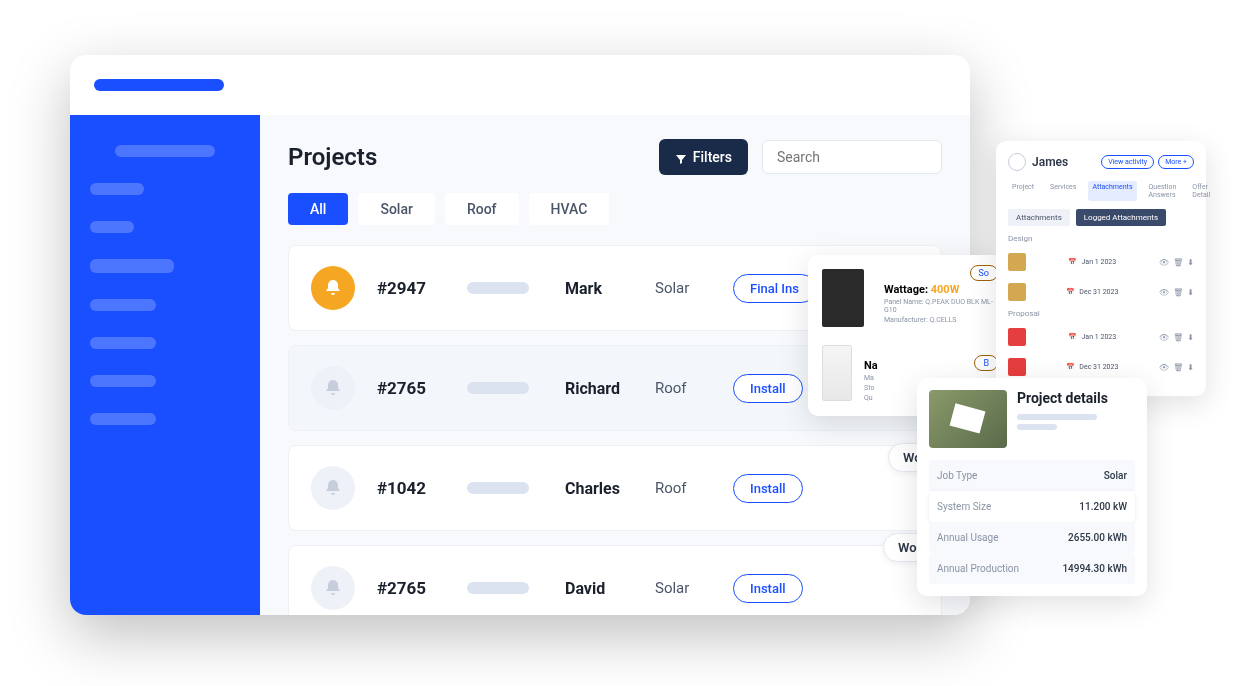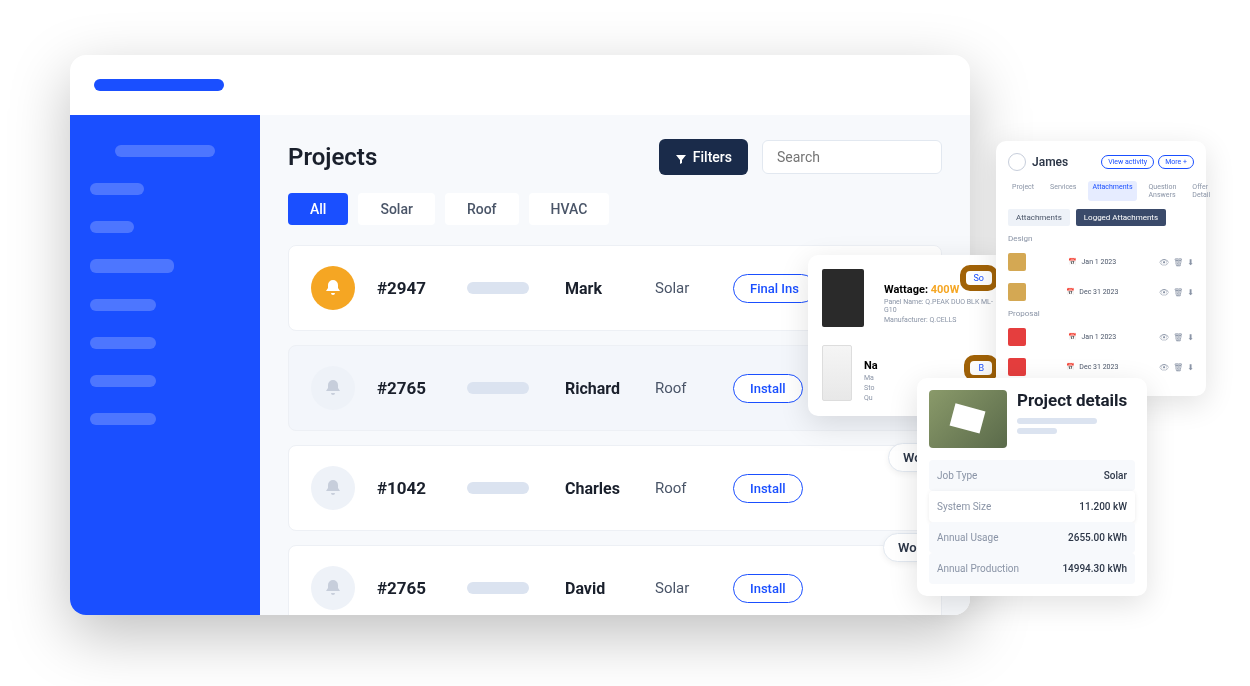--- a/index.html
+++ b/index.html
@@ -28,21 +28,21 @@
 .proj-row.odd{background:#f3f6fb}
 .bell-circ{width:44px;height:44px;border-radius:50%;display:flex;align-items:center;justify-content:center;margin-right:22px}
 .bell-active{background:#f5a623}
 .bell-inactive{background:#eef2f8}
 .proj-id{font-size:17px;font-weight:700;color:#1a202c;width:90px}
 .ph-bar{width:62px;height:12px;background:#dbe3f0;border-radius:6px;margin-right:36px}
 .proj-name{font-size:16px;font-weight:700;color:#1a202c;width:90px}
 .proj-type{font-size:15px;color:#4a5568;width:78px}
 .install-btn{border:1.5px solid #1a4fff;color:#1a4fff;background:#fff;padding:6px 16px;border-radius:18px;font-size:13px;font-weight:500}
 .panel-card{position:absolute;left:808px;top:255px;width:200px;background:#fff;border-radius:10px;box-shadow:0 8px 30px rgba(0,0,0,0.12);padding:14px}
-.pc-badge{position:absolute;right:10px;top:10px;border:6px solid #a16207;color:#1a4fff;font-size:9px;padding:2px 8px;border-radius:10px}
+.pc-badge{position:absolute;right:10px;top:10px;border:1px solid #a16207;color:#1a4fff;font-size:9px;padding:2px 8px;border-radius:10px}
 .pc-row1{display:flex;gap:20px;margin-bottom:18px}
 .pc-img1{width:42px;height:58px;background:#2a2a2a;border-radius:2px}
 .pc-info{flex:1;padding-top:14px}
 .pc-watt{font-size:11px;font-weight:700}
 .pc-watt-val{color:#f5a623}
 .pc-sub{font-size:7px;color:#8a94a6;margin-top:2px}
 .pc-row2{display:flex;gap:12px}
 .pc-img2{width:30px;height:56px;background:linear-gradient(#f5f5f5,#e8e8e8);border-radius:2px;border:1px solid #ddd}
 .attach-card{position:absolute;left:996px;top:141px;width:210px;background:#fff;border-radius:10px;box-shadow:0 8px 30px rgba(0,0,0,0.12);padding:12px}
 .ac-head{display:flex;align-items:center;justify-content:space-between;margin-bottom:10px}
@@ -61,21 +61,21 @@
 .ac-sec{font-size:8px;color:#8a94a6;margin-bottom:6px}
 .ac-file{display:flex;align-items:center;justify-content:space-between;padding:4px 0;margin-bottom:4px}
 .ac-thumb{width:18px;height:18px;background:#d4a853;border-radius:2px}
 .ac-thumb.pdf{background:#e53e3e}
 .ac-date{font-size:7px;color:#4a5568;display:flex;align-items:center;gap:4px}
 .ac-icons{display:flex;gap:4px;font-size:8px;color:#8a94a6}
 .details-card{position:absolute;left:917px;top:378px;width:230px;background:#fff;border-radius:10px;box-shadow:0 8px 30px rgba(0,0,0,0.12);padding:0;overflow:hidden}
 .dc-head{display:flex;gap:10px;padding:12px}
 .dc-img{width:78px;height:58px;background:linear-gradient(135deg,#8a9a6a,#5a6a4a);border-radius:4px;position:relative}
 .dc-img::after{content:'';position:absolute;left:30%;top:30%;width:40%;height:40%;background:#fff;transform:rotate(15deg)}
-.dc-title{font-size:17px;font-weight:700;color:#1a202c;margin-bottom:8px}
+.dc-title{font-size:14px;font-weight:700;color:#1a202c;margin-bottom:8px}
 .dc-ph{width:80px;height:6px;background:#dbe3f0;border-radius:3px;margin-bottom:4px}
 .dc-table{padding:0 12px 12px}
 .dc-row{display:flex;padding:10px 8px;font-size:10px}
 .dc-row.alt{background:#f7f9fc;border-radius:4px}
 .dc-row.hl{background:#fff;box-shadow:0 1px 4px rgba(0,0,0,0.08);border-radius:4px}
 .dc-lbl{flex:1;color:#8a94a6}
 .dc-val{color:#2d3748;font-weight:500}
 .wo-pill{position:absolute;background:#fff;border:1px solid #e2e8f0;padding:6px 14px;border-radius:18px;font-size:13px;font-weight:600;color:#2d3748;box-shadow:0 2px 6px rgba(0,0,0,0.06)}
 svg{display:block}
 </style>

